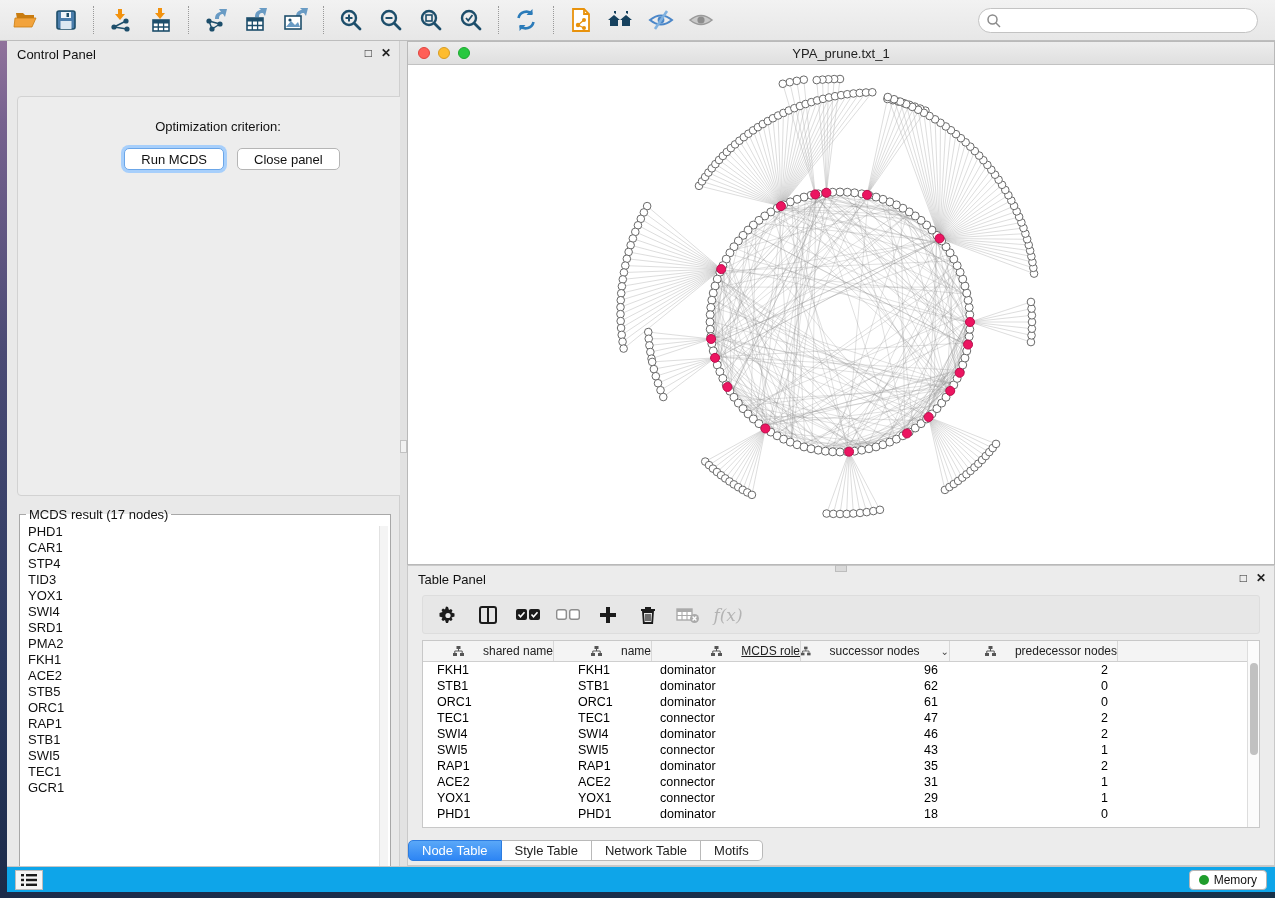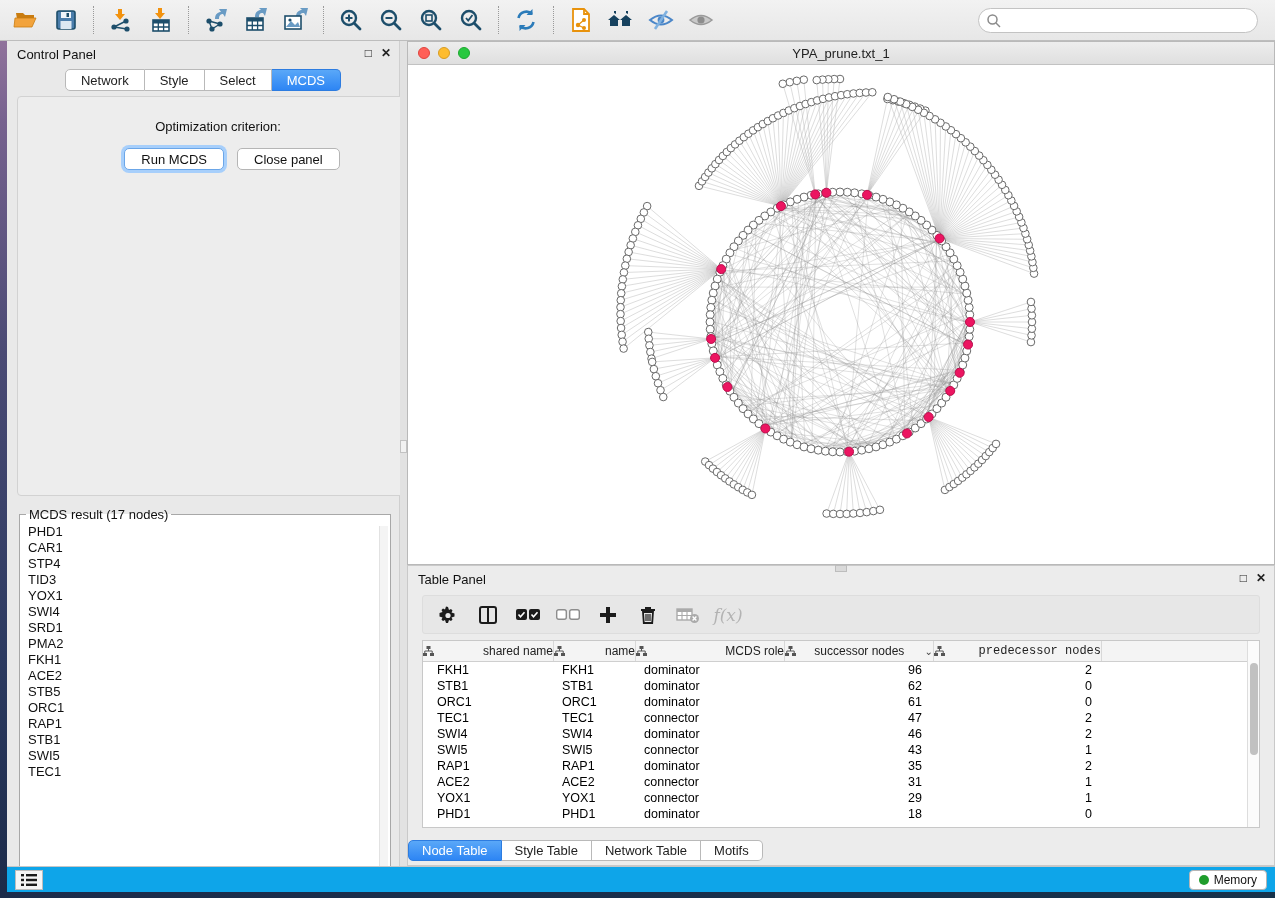--- a/index.html
+++ b/index.html
@@ -93,28 +93,28 @@
   .tp-handle { position:absolute; left:50%; top:-1px; width:12px; height:7px; margin-left:-6px; background:#dadada; border:1px solid #bdbdbd; cursor:row-resize; }
   .tbl-toolbar {
     margin:3px 14px 6px; height:39px; background:#e7e7e7; border:1px solid #dddddd; border-radius:3px;
     display:flex; align-items:center; padding-left:10px; gap:10px;
   }
   .ttbtn { width:30px; height:30px; border:none; background:transparent; display:flex; align-items:center; justify-content:center; cursor:pointer; }
   .ttbtn.disabled { cursor:default; }
   .fx { font-family:"DejaVu Serif", serif; font-style:italic; font-size:17px; color:#b3b3b3; }
   .tbl-wrap { position:relative; margin:0 14px; height:188px; background:#fff; border:1px solid #c8c8c8; overflow:hidden; }
   .thead { display:flex; height:21px; background:#f4f4f4; border-bottom:1px solid #cfcfcf; }
-  .th { display:flex; align-items:center; justify-content:space-between; gap:1px; font-size:12px; color:#222; border-right:1px solid #d8d8d8; cursor:pointer; }
+  .th { display:flex; align-items:center; justify-content:flex-end; gap:19px; font-size:12px; color:#222; border-right:1px solid #d8d8d8; cursor:pointer; }
   .th .lbl { white-space:nowrap; }
   .th .chev { font-size:10px; color:#444; margin-left:2px; }
   .tbody { font-size:12.5px; color:#000; }
   .tr { display:flex; height:16px; align-items:center; cursor:default; }
   .td { overflow:hidden; white-space:nowrap; }
   .c0 { width:131px; padding-left:14px; }
-  .c1 { width:82px;  padding-left:8px; }
+  .c1 { width:82px;  padding-left:8px;margin-left:16px; }
   .c2 { width:149px; padding-left:8px; }
   .c3 { width:149px; text-align:right; padding-right:12px; }
   .c4 { width:168px; text-align:right; padding-right:10px; }
   .cfill { flex:1; }
   .tbl-scroll { position:absolute; right:0; top:0; bottom:0; width:12px; background:#fbfbfb; border-left:1px solid #ddd; }
   .tbl-thumb { position:absolute; left:2px; top:22px; width:8px; height:92px; background:#c1c1c1; border-radius:4px; cursor:pointer; }
   .ftab-row { display:flex; justify-content:flex-start; margin-top:12px; }
   .ftab-row .sbtn { height:21px; padding:0 13px; font-size:13px; }
   
   .status-bar {
@@ -269,28 +269,20 @@
   </div>
 </div>
 
 <div class="control-panel">
   <div class="panel-header">
     <span>Control Panel</span>
     <span class="win-btns">
       <span class="wbtn">□</span>
       <span class="wbtn bold">✕</span>
     </span>
-  </div>
-  <div class="ctab-row">
-    <div class="seg">
-        <button class="sbtn">Network</button>
-        <button class="sbtn">Style</button>
-        <button class="sbtn">Select</button>
-        <button class="sbtn sel">MCDS</button>
-      </div>
   </div>
   <div class="mcds-card">
     <div class="opt-label">Optimization criterion:</div>
     <div class="btn-row">
       <button class="pbtn focus">Run MCDS</button>
       <button class="pbtn">Close panel</button>
     </div>
   </div>
   <fieldset class="result-box">
     <legend>MCDS result (17 nodes)</legend>
@@ -304,20 +296,21 @@
         <div>SRD1</div>
         <div>PMA2</div>
         <div>FKH1</div>
         <div>ACE2</div>
         <div>STB5</div>
         <div>ORC1</div>
         <div>RAP1</div>
         <div>STB1</div>
         <div>SWI5</div>
         <div>TEC1</div>
+        <div>GCR1</div>
       </div>
     <div class="result-scroll"></div>
   </fieldset>
 </div>
 
 <div class="v-divider">
   <div class="handle"></div>
 </div>
 
 <div class="network-frame">
@@ -1160,40 +1153,40 @@
         </div>
         <div class="th c1" style="padding: 0px;">
           <svg width="11" height="10" viewBox="0 0 11 10">
             <rect x="3.5" y="0" width="4" height="3" fill="#555"></rect>
             <path d="M5.5 3v2M1.8 7V5h7.4v2" fill="none" stroke="#555" stroke-width="1"></path>
             <rect x="0" y="7" width="4" height="3" fill="#555"></rect>
             <rect x="7" y="7" width="4" height="3" fill="#555"></rect>
           </svg>
           <span class="lbl">name</span>
         </div>
-        <div class="th c2" style="padding: 0px;">
+        <div class="th c2" style="padding: 0px; text-decoration: underline;">
           <svg width="11" height="10" viewBox="0 0 11 10">
             <rect x="3.5" y="0" width="4" height="3" fill="#555"></rect>
             <path d="M5.5 3v2M1.8 7V5h7.4v2" fill="none" stroke="#555" stroke-width="1"></path>
             <rect x="0" y="7" width="4" height="3" fill="#555"></rect>
             <rect x="7" y="7" width="4" height="3" fill="#555"></rect>
           </svg>
           <span class="lbl">MCDS role</span>
         </div>
         <div class="th c3" style="padding: 0px;">
           <svg width="11" height="10" viewBox="0 0 11 10">
             <rect x="3.5" y="0" width="4" height="3" fill="#555"></rect>
             <path d="M5.5 3v2M1.8 7V5h7.4v2" fill="none" stroke="#555" stroke-width="1"></path>
             <rect x="0" y="7" width="4" height="3" fill="#555"></rect>
             <rect x="7" y="7" width="4" height="3" fill="#555"></rect>
           </svg>
           <span class="lbl">successor nodes</span>
           <span class="chev">⌄</span>
         </div>
-        <div class="th c4" style="padding: 0px; font-family: Liberation Mono, monospace;">
+        <div class="th c4" style="padding: 0px;">
           <svg width="11" height="10" viewBox="0 0 11 10">
             <rect x="3.5" y="0" width="4" height="3" fill="#555"></rect>
             <path d="M5.5 3v2M1.8 7V5h7.4v2" fill="none" stroke="#555" stroke-width="1"></path>
             <rect x="0" y="7" width="4" height="3" fill="#555"></rect>
             <rect x="7" y="7" width="4" height="3" fill="#555"></rect>
           </svg>
           <span class="lbl">predecessor nodes</span>
         </div>
         <div class="th cfill" style="border-right: none;"></div>
       </div>

